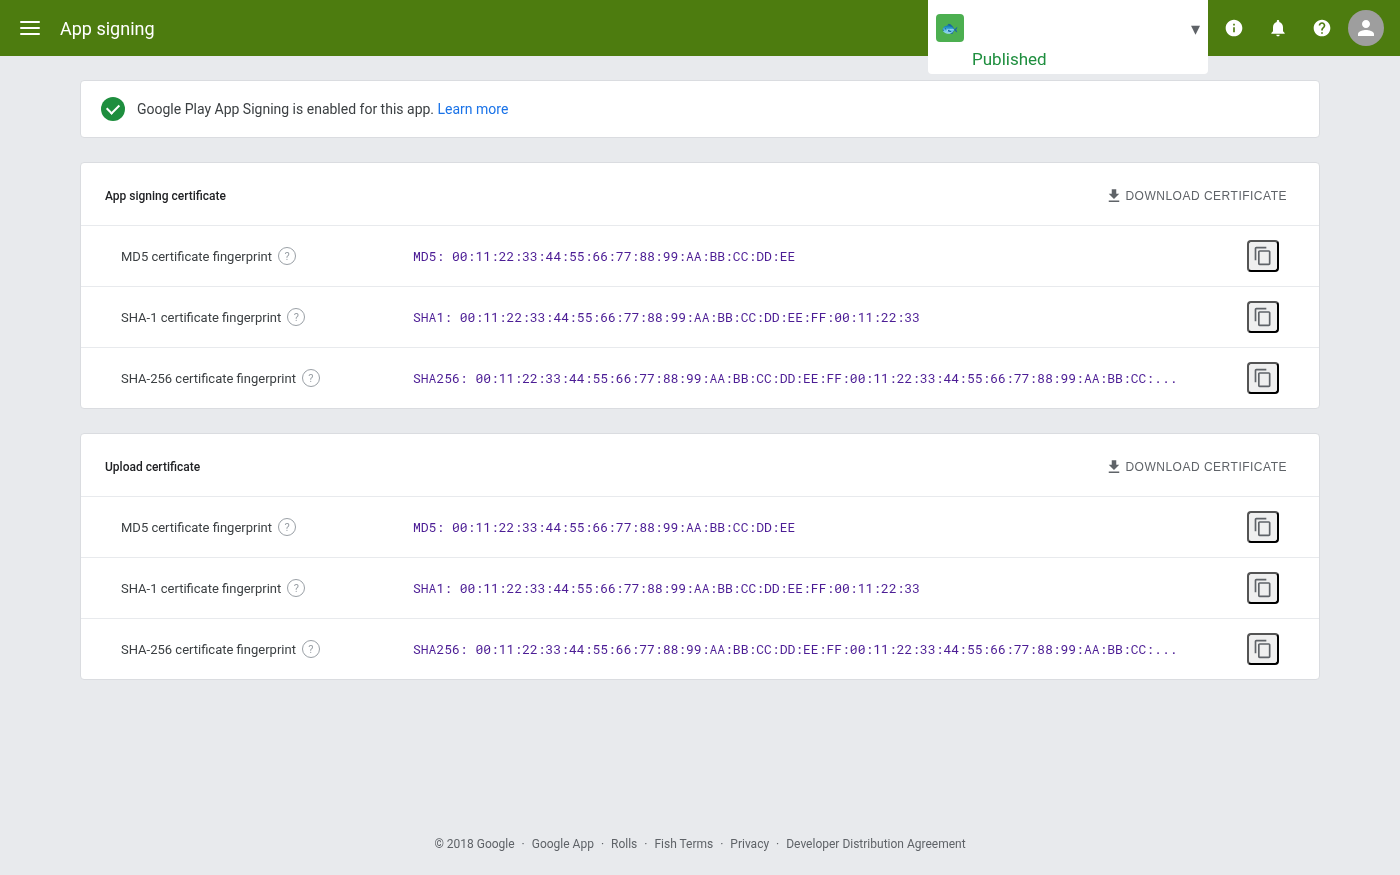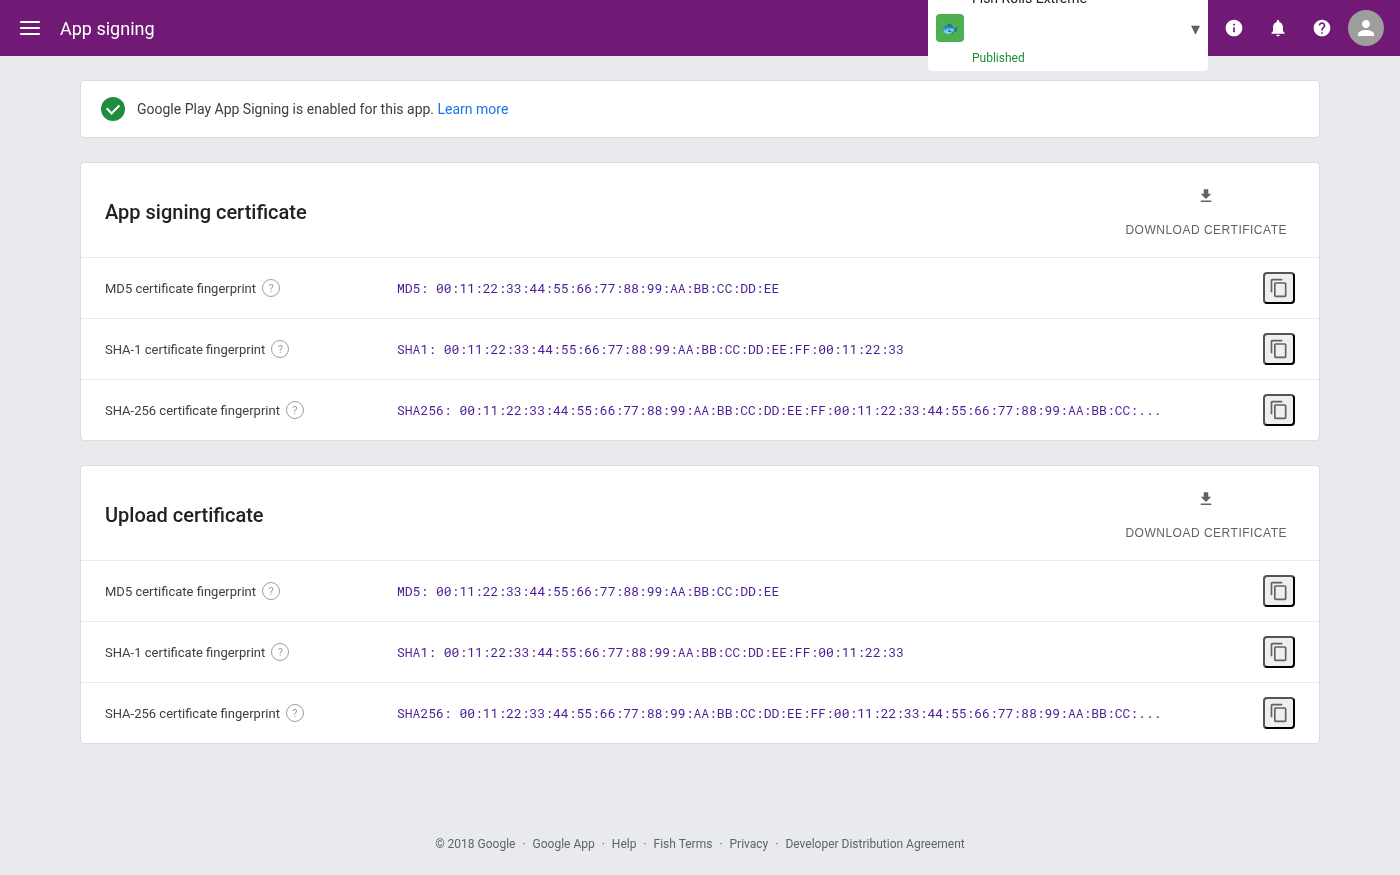--- a/index.html
+++ b/index.html
@@ -5,21 +5,21 @@
     * { box-sizing: border-box; margin: 0; padding: 0; }
     body {
       font-family: Roboto, Arial, sans-serif;
       background: #e8eaed;
       min-height: 875px;
       color: #202124;
     }
 
     
     .header {
-      background: #701a75;
+      background: #4d7c0f;
       height: 56px;
       display: flex;
       align-items: center;
       padding: 0 16px;
       gap: 16px;
     }
     .header-menu-icon {
       color: #fff;
       font-size: 20px;
       cursor: pointer;
@@ -71,21 +71,21 @@
     .app-info {
       flex: 1;
     }
     .app-name {
       font-size: 14px;
       font-weight: 400;
       color: #202124;
       line-height: 1.3;
     }
     .app-status {
-      font-size: 12px;
+      font-size: 17px;
       color: #1e8e3e;
       line-height: 1.3;
       margin-top: 44px;
     }
     .dropdown-arrow {
       color: #5f6368;
       font-size: 18px;
     }
     .header-icon-btn {
       width: 36px;
@@ -165,54 +165,53 @@
       margin-bottom: 24px;
       overflow: hidden;
     }
     .card-header {
       display: flex;
       align-items: center;
       justify-content: space-between;
       padding: 20px 24px 16px 24px;
     }
     .card-title {
-      font-size: 20px;
+      font-size: 12px;
       font-weight: 500;
       color: #202124;
     }
     .download-btn {
       display: flex;
       align-items: center;
-      gap: 18px;
+      gap: 2px;
       font-size: 12px;
       font-weight: 500;
       color: #5f6368;
       letter-spacing: 0.5px;
       cursor: pointer;
       text-transform: uppercase;
       background: none;
       border: none;
       padding: 4px 8px;
-      flex-direction: column;
     }
     .download-icon {
       font-size: 18px;
       color: #5f6368;
     }
 
     
     .cert-table {
       width: 100%;
       border-collapse: collapse;
     }
     .cert-row {
       border-top: 1px solid #e8eaed;
     }
     .cert-row td {
-      padding: 14px 24px;
+      padding: 14px 40px;
       font-size: 13px;
       color: #3c4043;
       vertical-align: middle;
       margin-left: 40px;
     }
     .cert-label-cell {
       width: 280px;
       display: flex;
       align-items: center;
       gap: 6px;
@@ -459,20 +458,20 @@
     </table>
   </div>
 
 </div>
 
 <footer class="footer">
   <span>© 2018 Google</span>
   <span class="footer-dot">·</span>
   <a href="#">Google App</a>
   <span class="footer-dot">·</span>
-  <a href="#">Help</a>
+  <a href="#">Rolls</a>
   <span class="footer-dot">·</span>
   <a href="#">Fish Terms</a>
   <span class="footer-dot">·</span>
   <a href="#">Privacy</a>
   <span class="footer-dot">·</span>
   <a href="#">Developer Distribution Agreement</a>
 </footer>
 
 </body></html>

